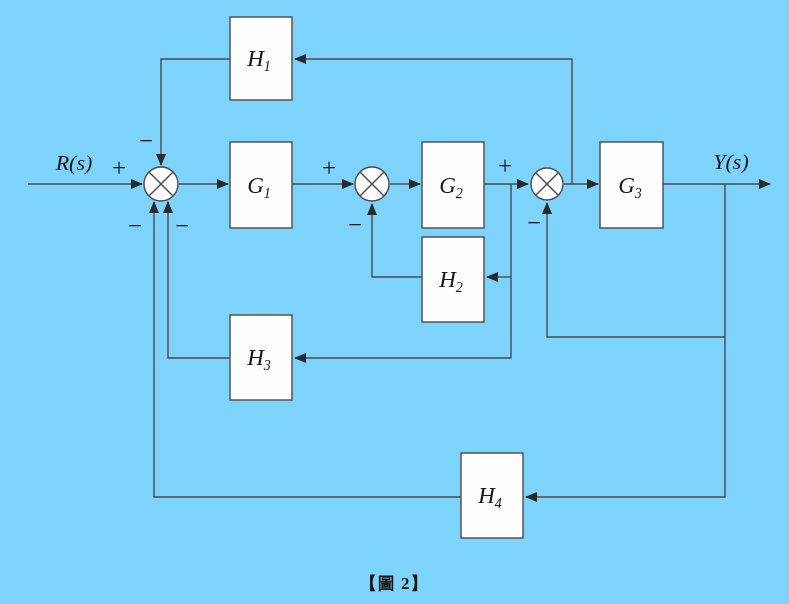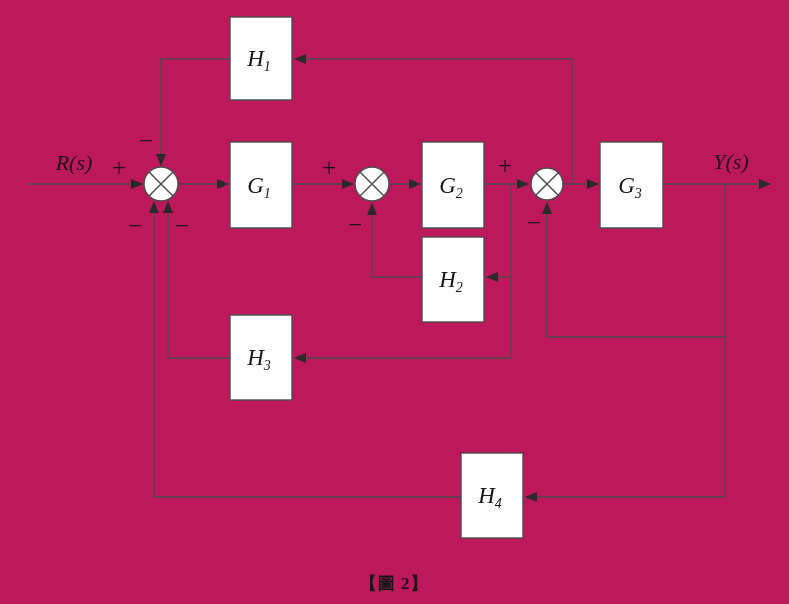--- a/index.html
+++ b/index.html
@@ -1,17 +1,17 @@
 <!DOCTYPE html>
 <html><head>
 <meta charset="utf-8">
 <style>
   html,body{margin:0;padding:0;background:#ffffff;}
   .page{
-    position:relative;width:789px;height:604px;background:#be185d;overflow:hidden;
+    position:relative;width:789px;height:604px;background:#7dd3fc;overflow:hidden;
     font-family:"Liberation Serif", serif;
   }
   svg{display:block;}
   text{fill:#161616;}
   .io-label{font-style:italic;font-size:22px;}
   .blk-main{font-style:italic;font-size:23px;}
   .blk-sub{font-style:italic;font-size:14px;}
   .sign{font-size:25px;}
   .caption{font-size:17px;font-weight:600;letter-spacing:1px;}
 </style>

